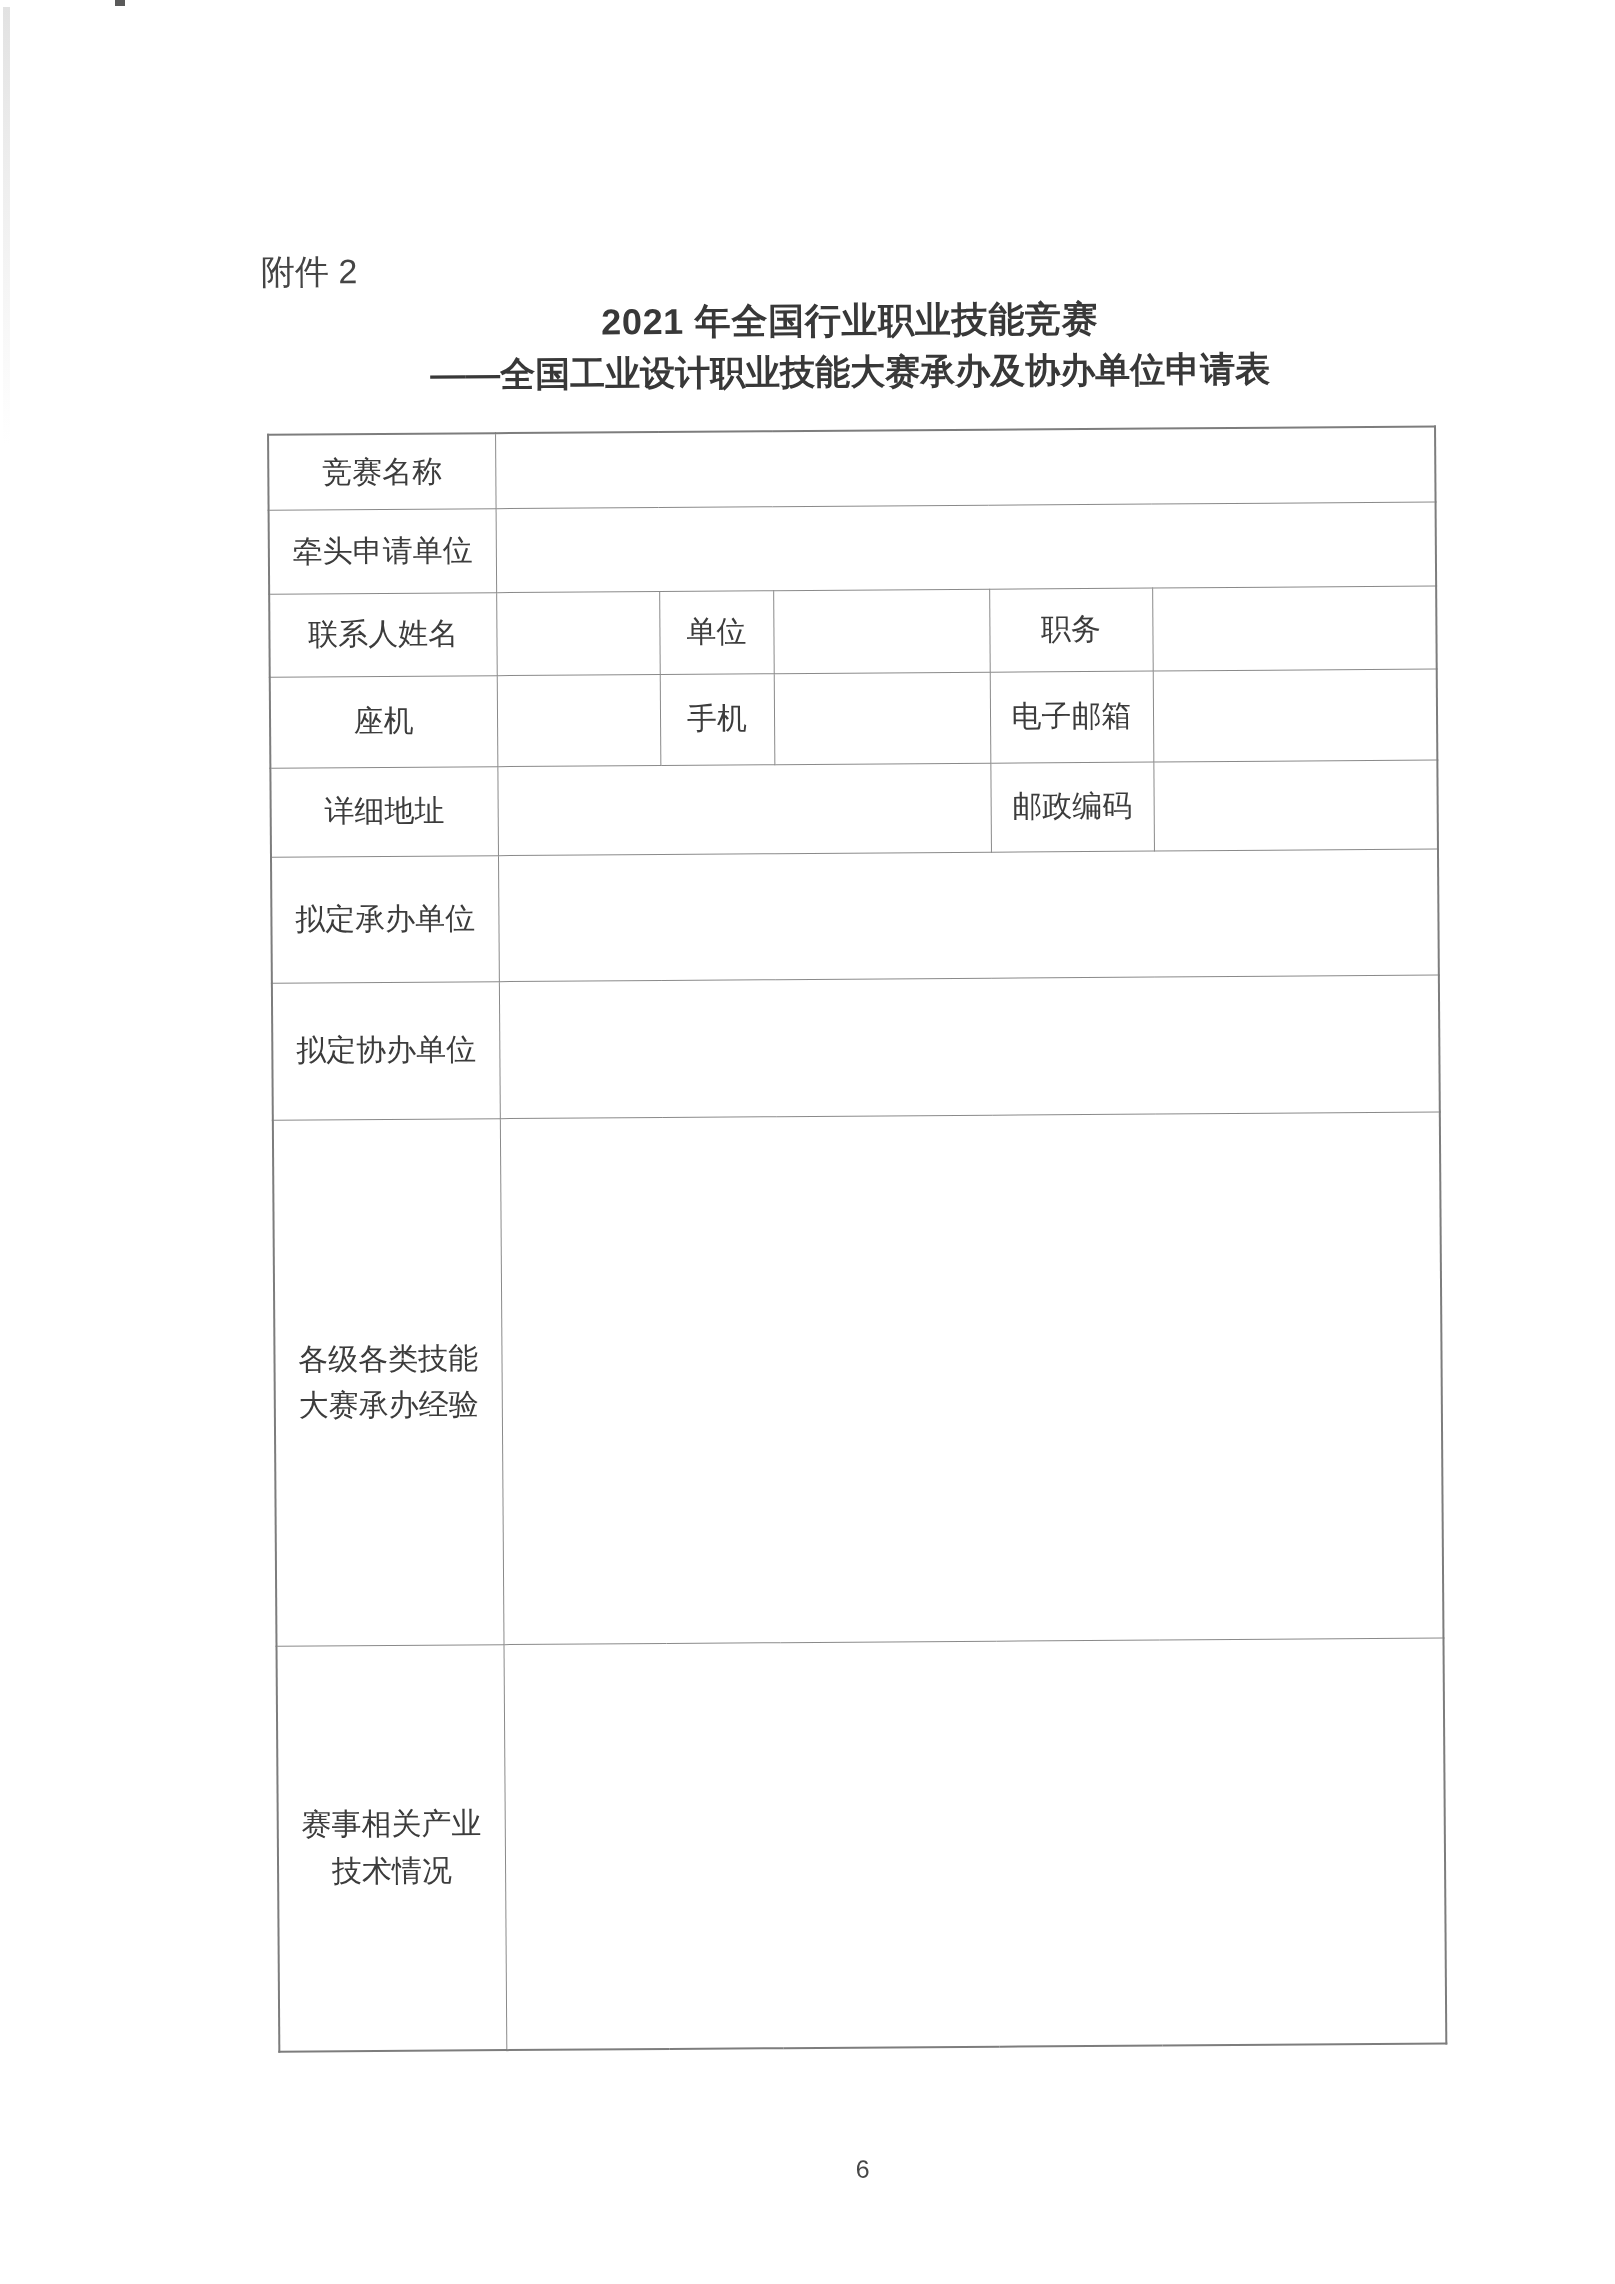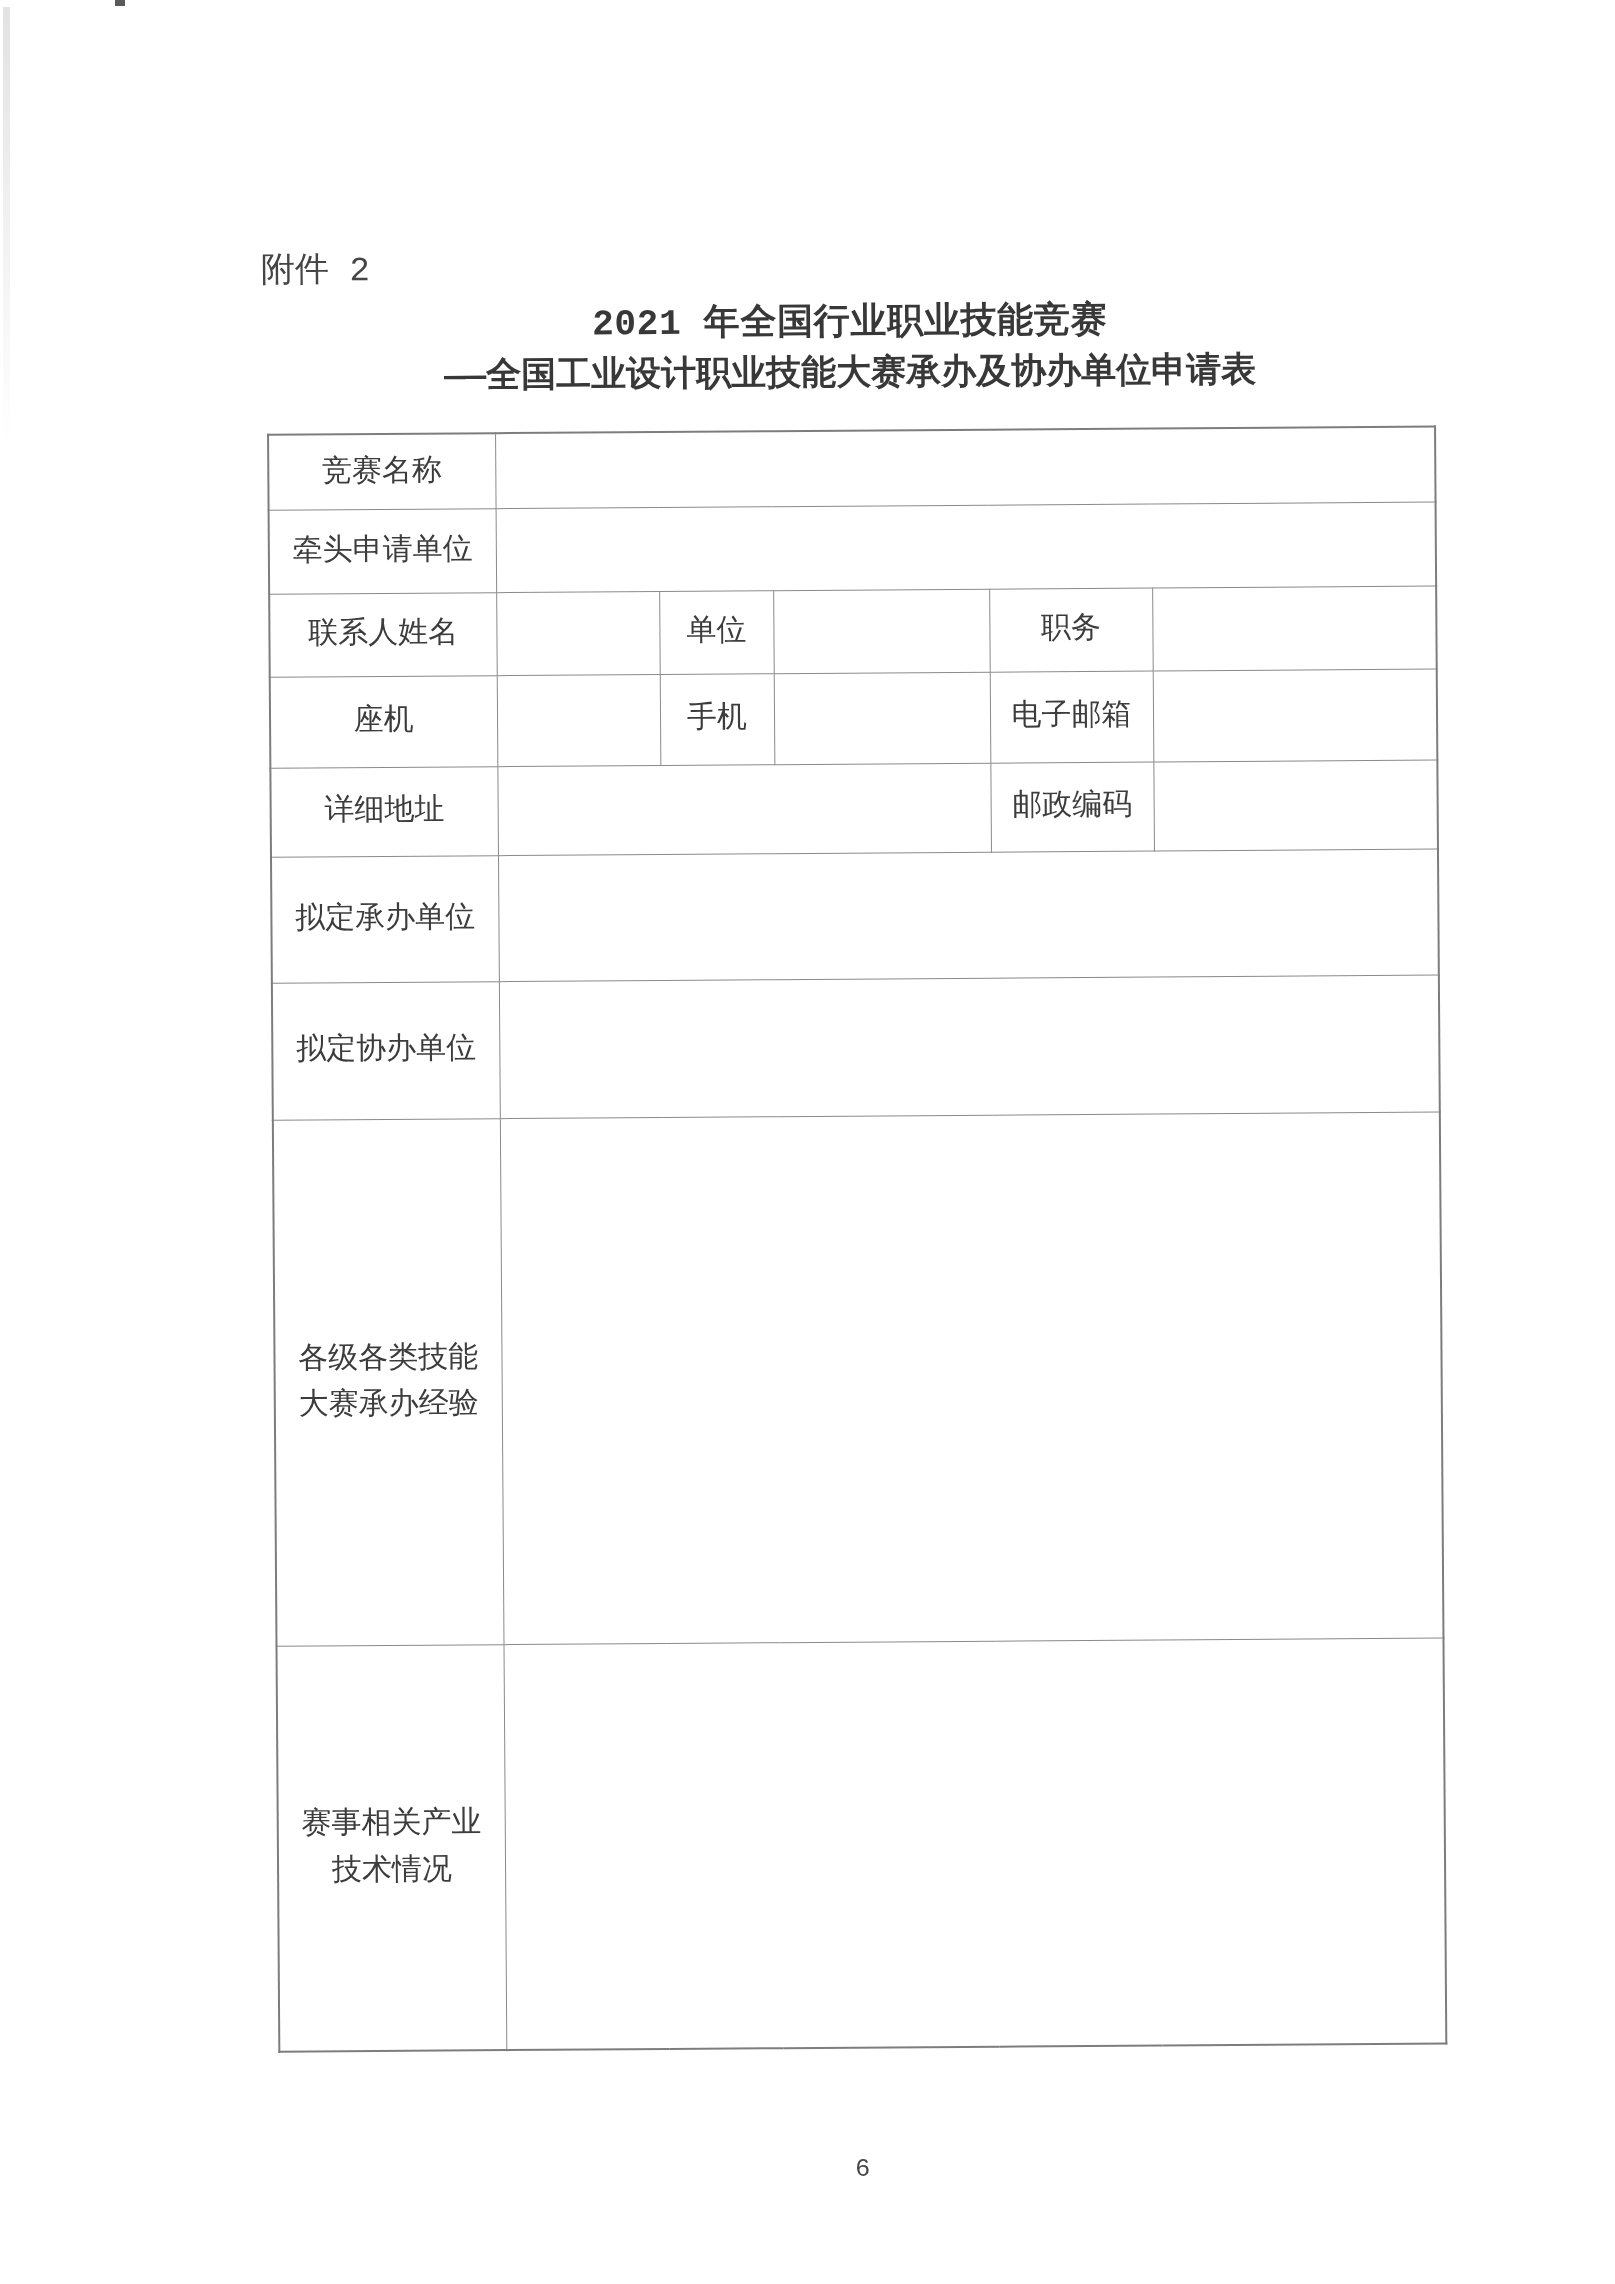--- a/index.html
+++ b/index.html
@@ -11,21 +11,21 @@
     margin:0;
     padding:0;
     background:#fafafa;
   }
   .page{
     position:relative;
     width:1616px;
     height:2284px;
     background:var(--page-bg);
     overflow:hidden;
-    font-family:Liberation Mono, monospace;
+    font-family:Liberation Sans, sans-serif;
     color:var(--text-color);
   }
   
   .scan-streak{
     position:absolute;
     left:2.6px;
     top:6.5px;
     width:7.8px;
     height:437px;
     background:linear-gradient(to bottom, #e2e2e2 0%, #ededed 35%, rgba(245,245,245,0) 100%);

